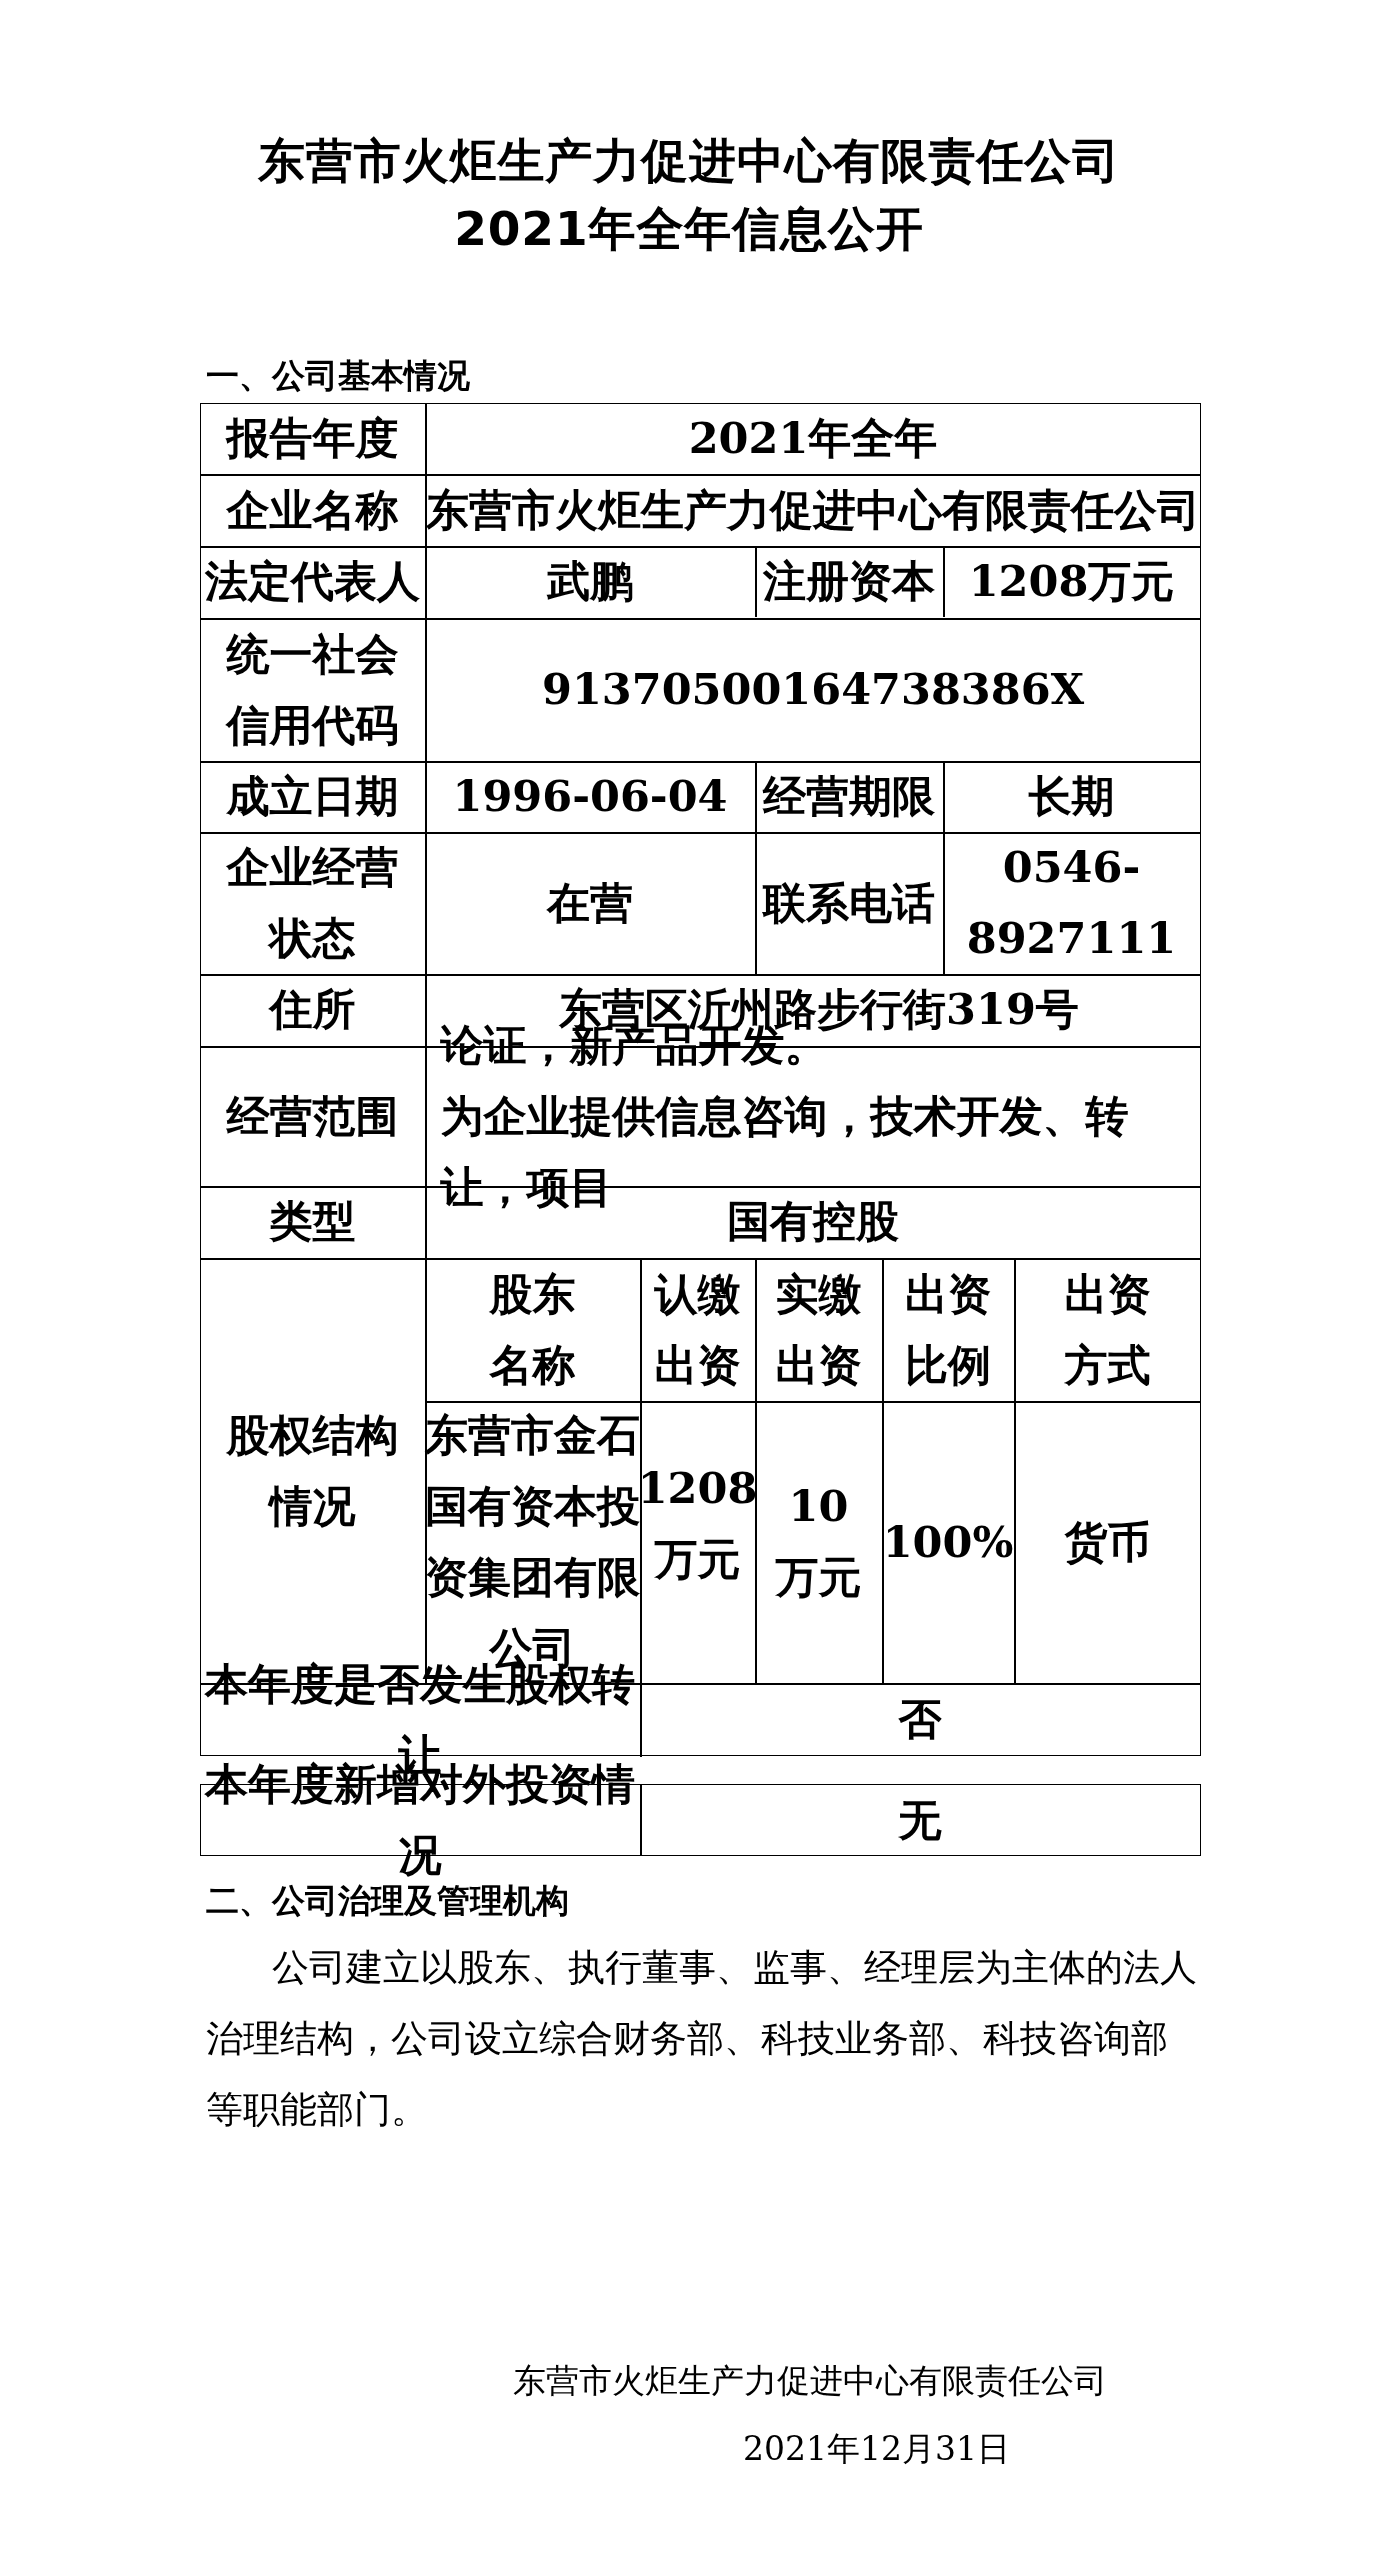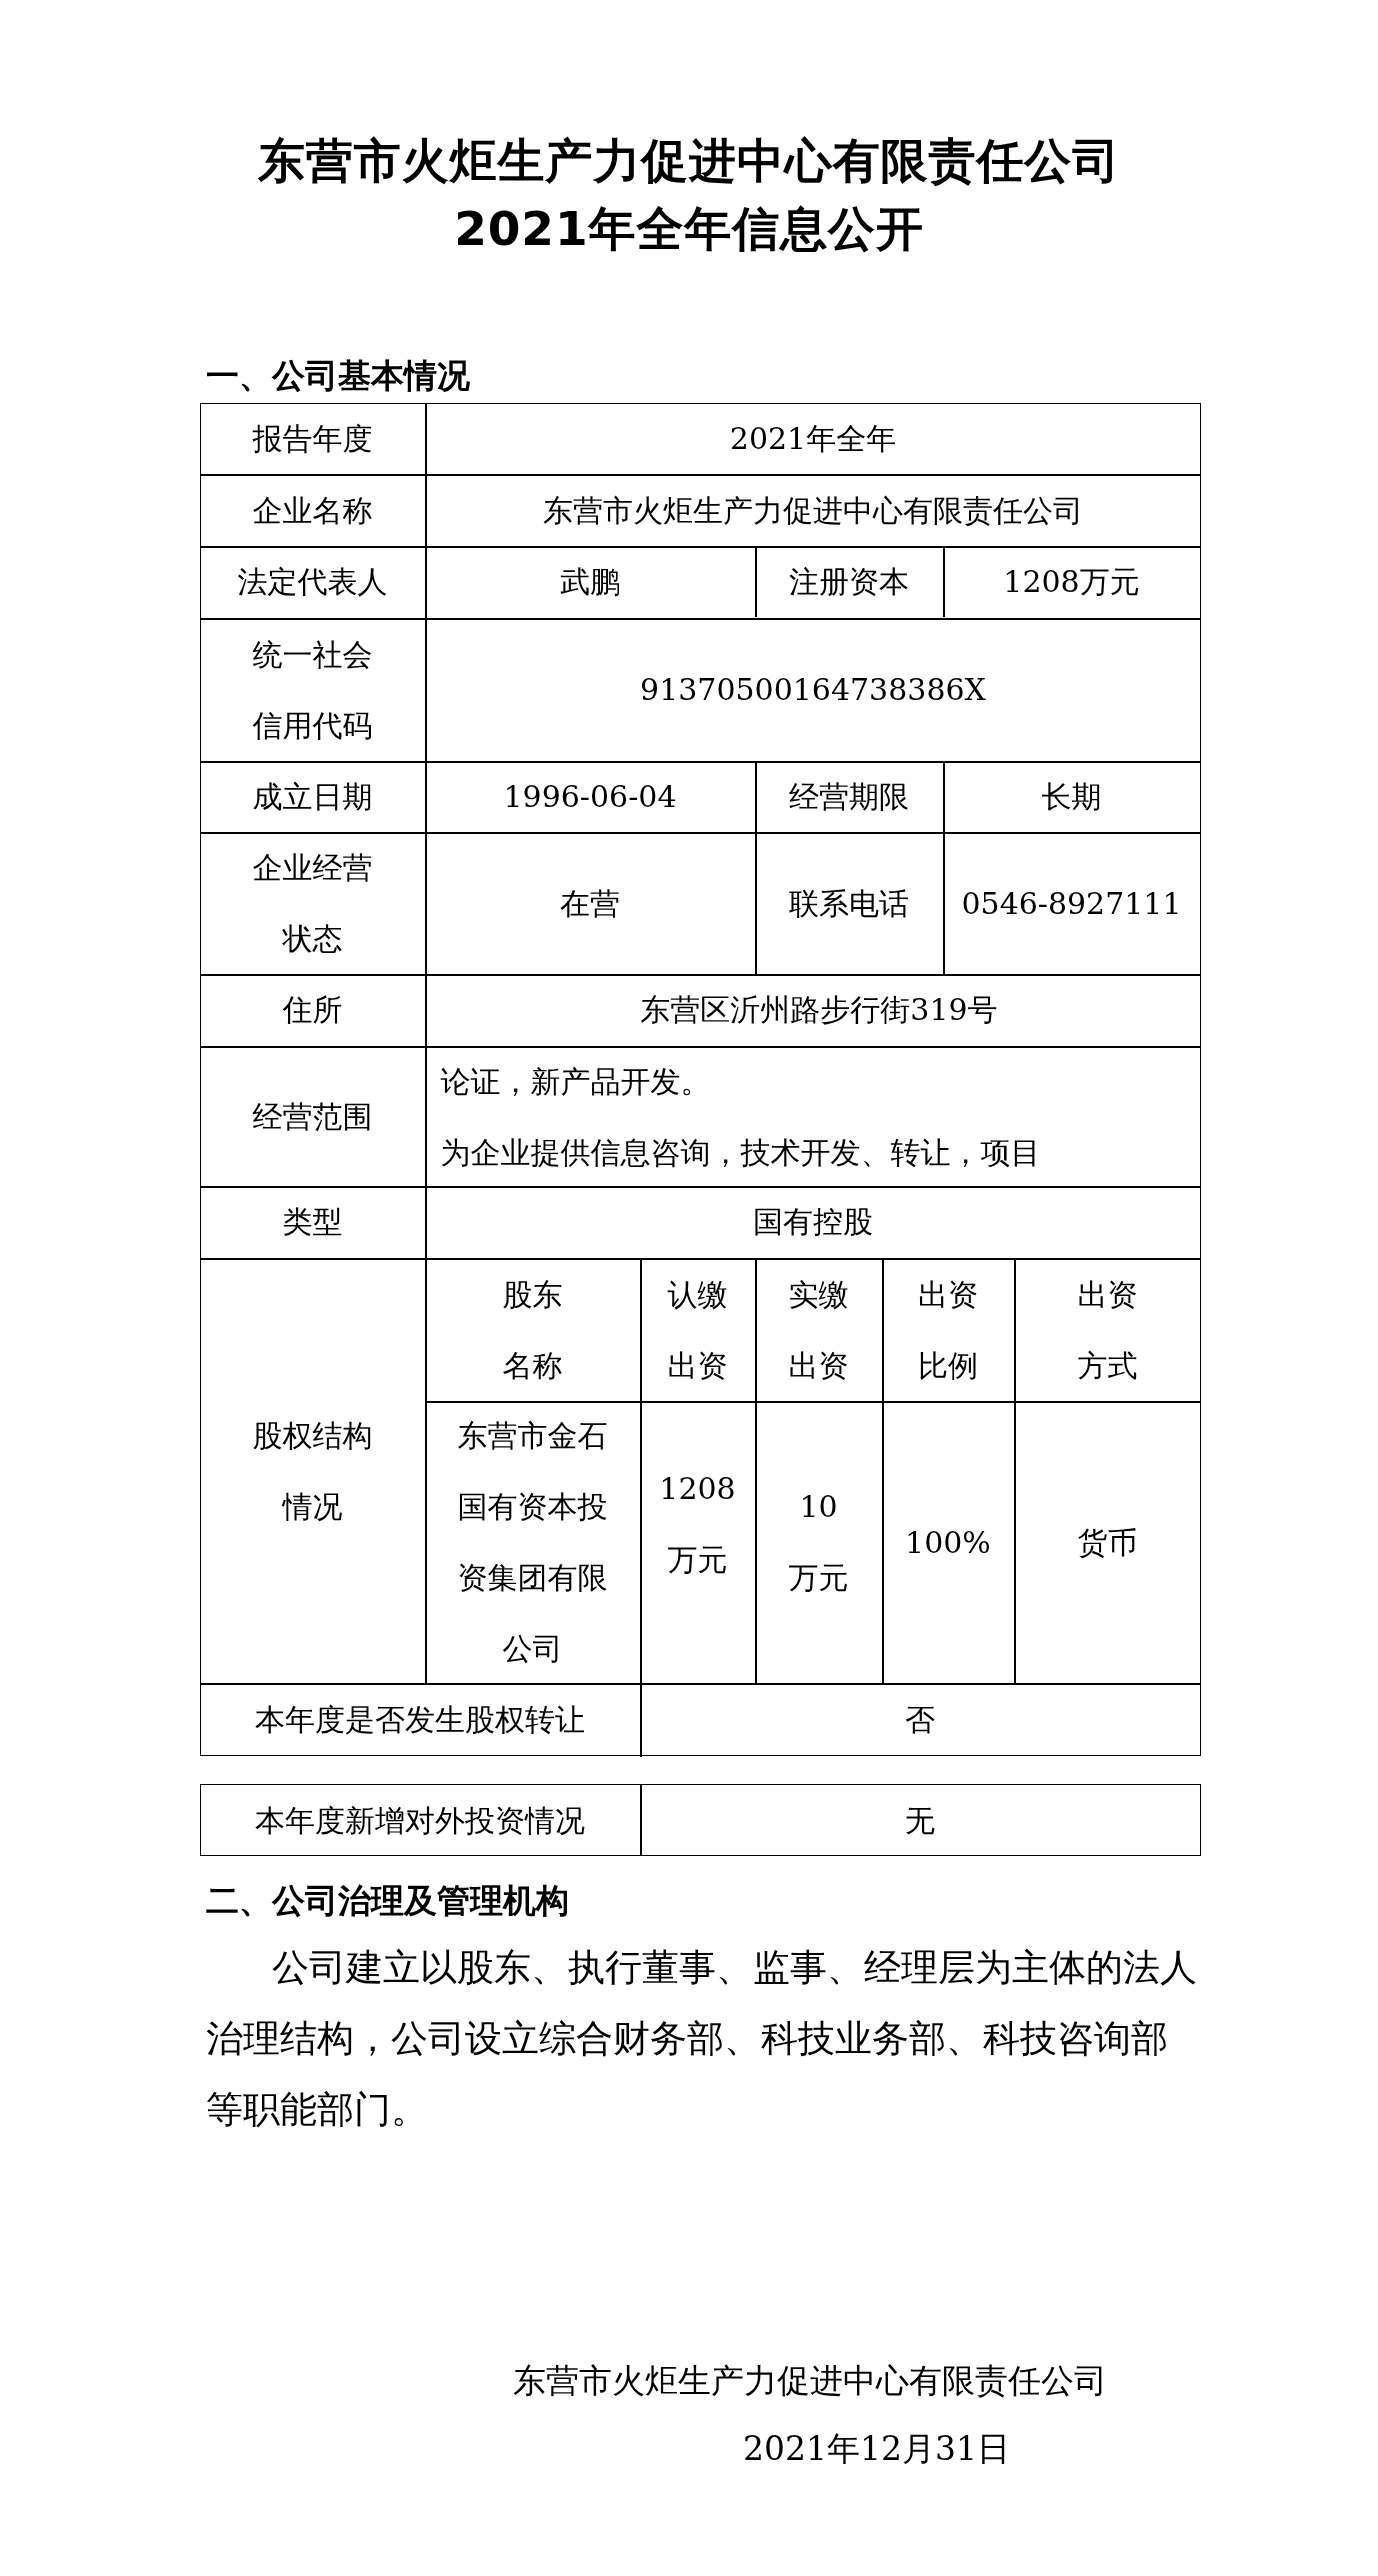--- a/index.html
+++ b/index.html
@@ -5,21 +5,21 @@
   html,body{margin:0;padding:0;background:#ffffff;}
   body{width:1378px;height:2576px;position:relative;overflow:hidden;
        font-family:"DejaVu Serif","Liberation Serif",serif;color:#000;}
   .title{position:absolute;left:0;width:1378px;text-align:center;
          font-family:"DejaVu Sans","Liberation Sans",sans-serif;font-weight:bold;
          font-size:47px;letter-spacing:0.9px;}
   .h2{position:absolute;left:206px;font-family:"DejaVu Sans","Liberation Sans",sans-serif;
       font-weight:bold;font-size:33px;}
   .grid{position:absolute;border:1.7px solid #000;box-sizing:border-box;}
   .cell{position:absolute;box-sizing:border-box;display:flex;align-items:center;justify-content:center;
-        text-align:center;font-size:30px;line-height:71px;}
+        text-align:center;font-size:43px;line-height:71px;font-weight:bold;}
   .vl{position:absolute;width:1.7px;background:#000;}
   .hl{position:absolute;height:1.7px;background:#000;}
   .stack{display:flex;flex-direction:column;align-items:center;line-height:71px;}
   .left{justify-content:flex-start;text-align:left;padding-left:15.6px;}
   .para{position:absolute;left:206px;width:994px;font-size:37px;line-height:71px;text-indent:66px;}
   .sig{position:absolute;font-size:33px;white-space:nowrap;}
 </style>
 </head>
 <body>
 

